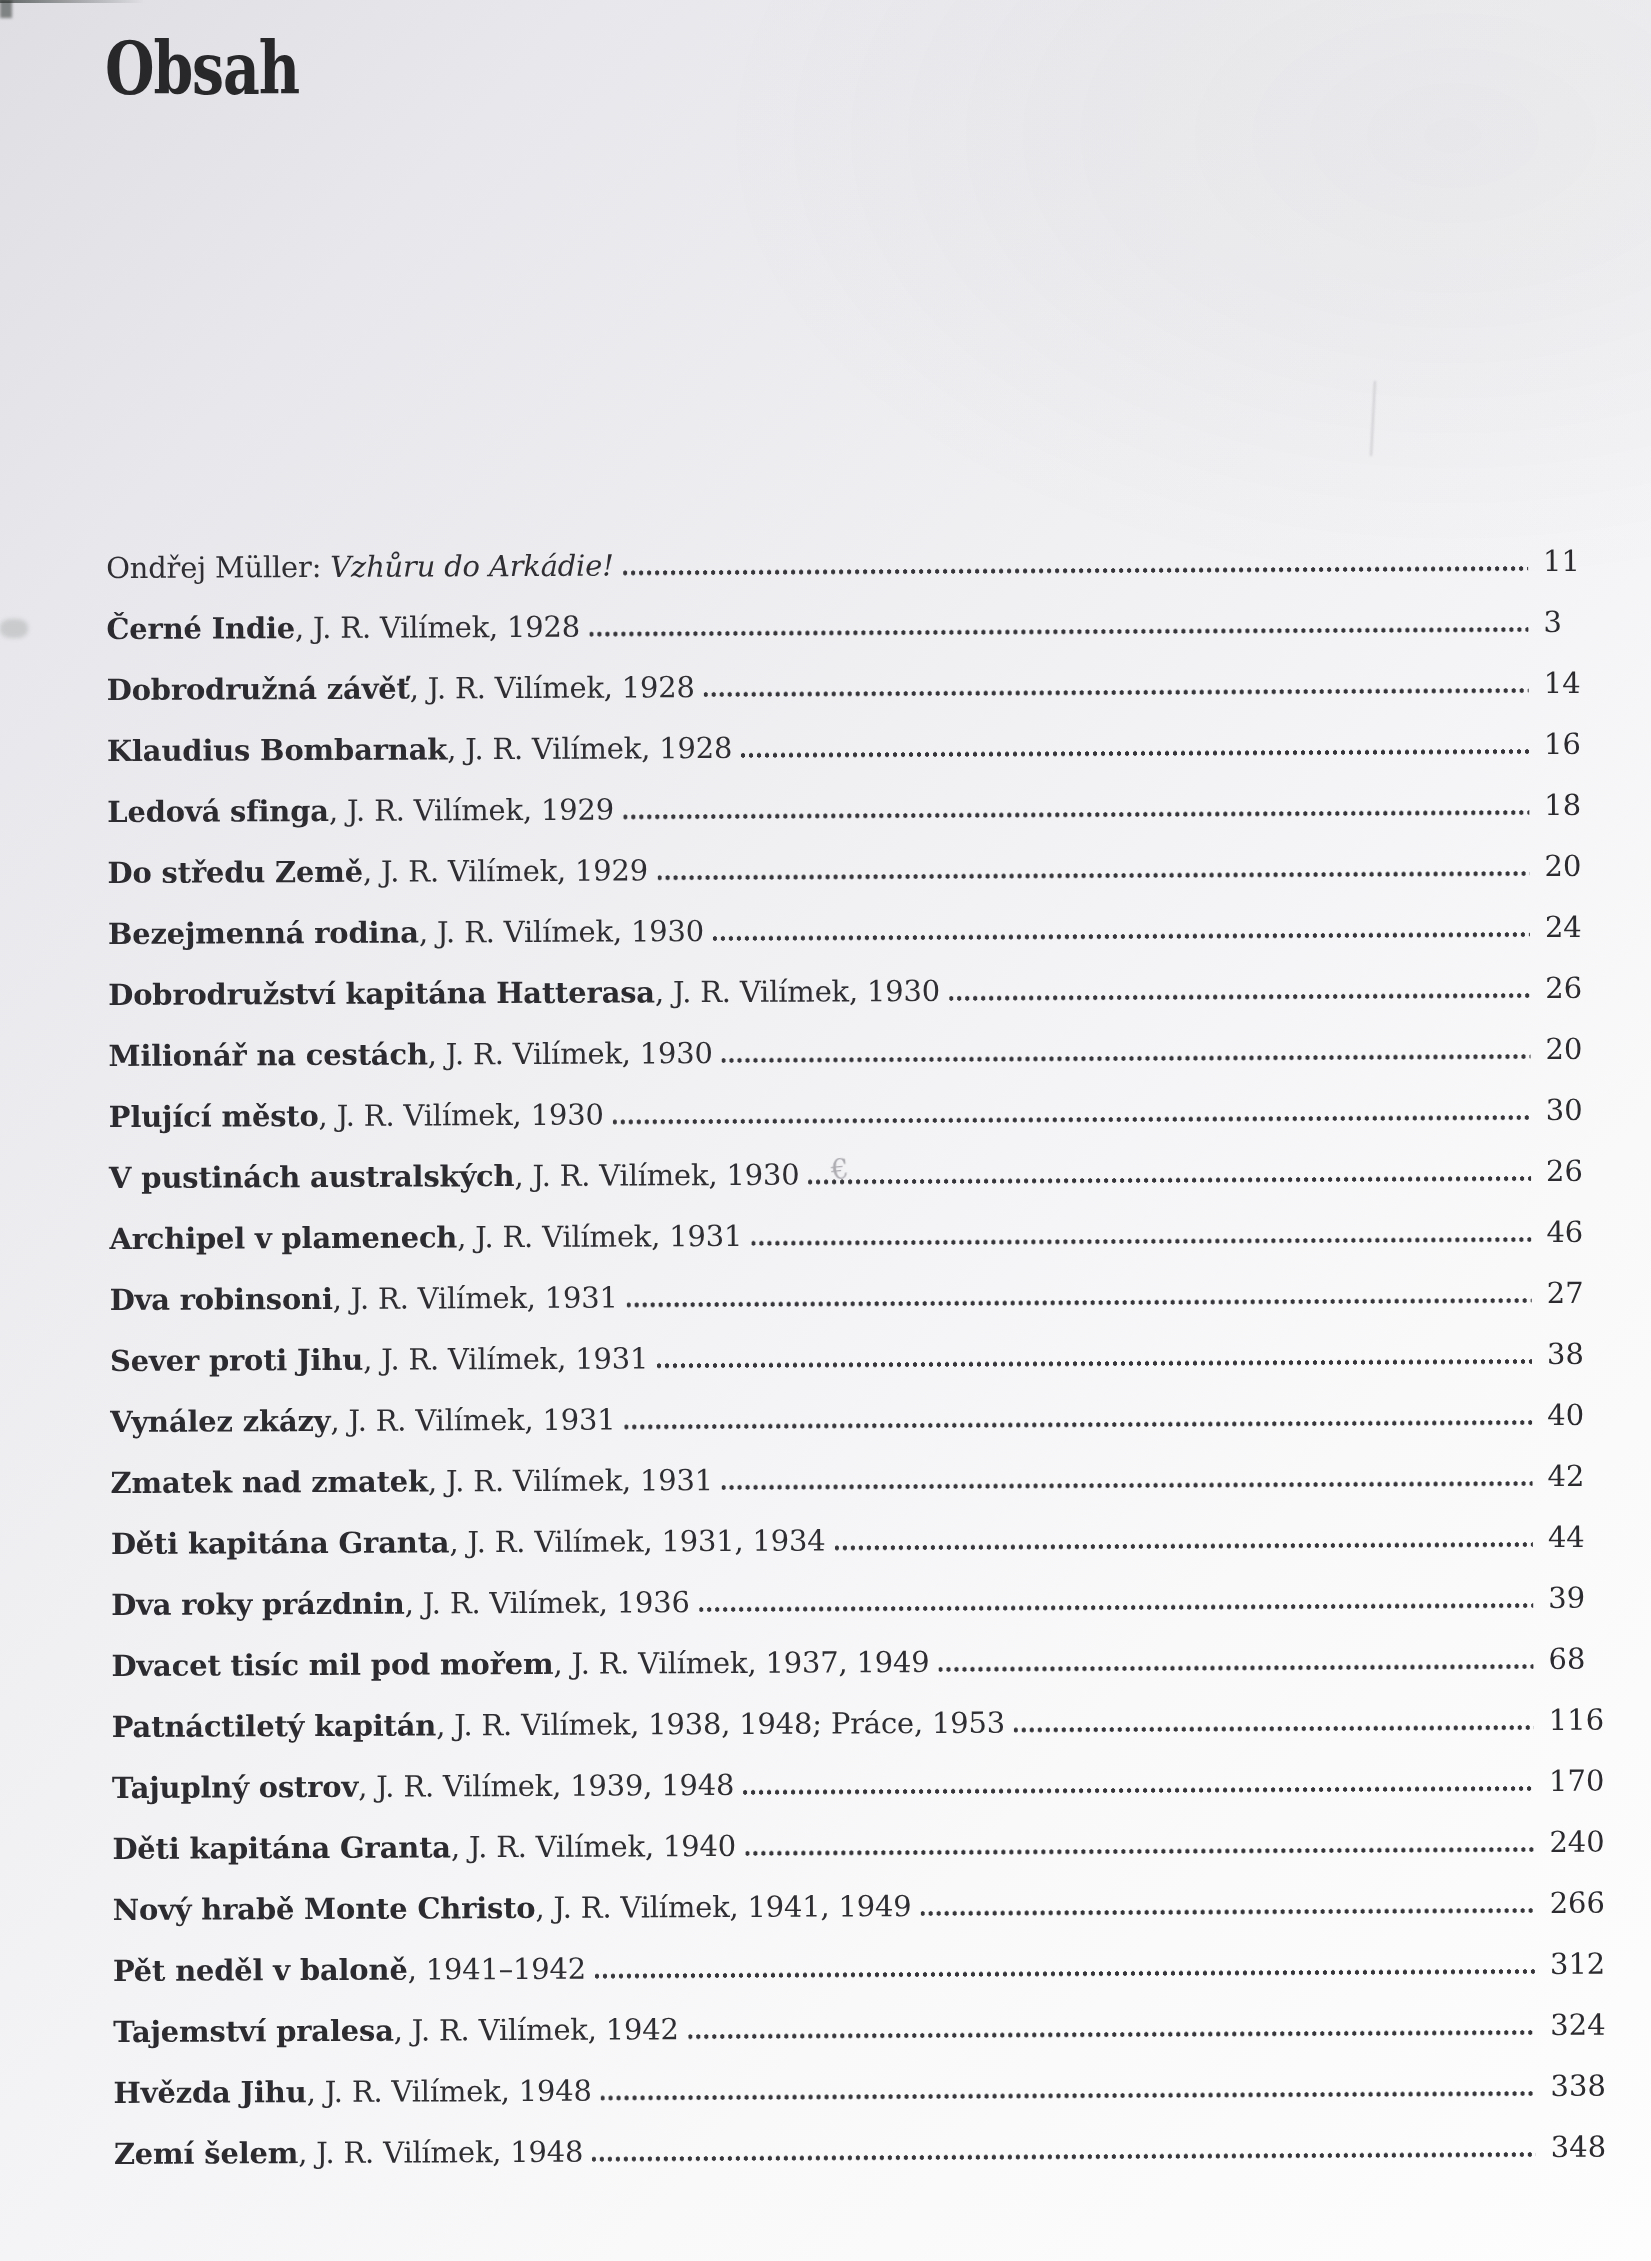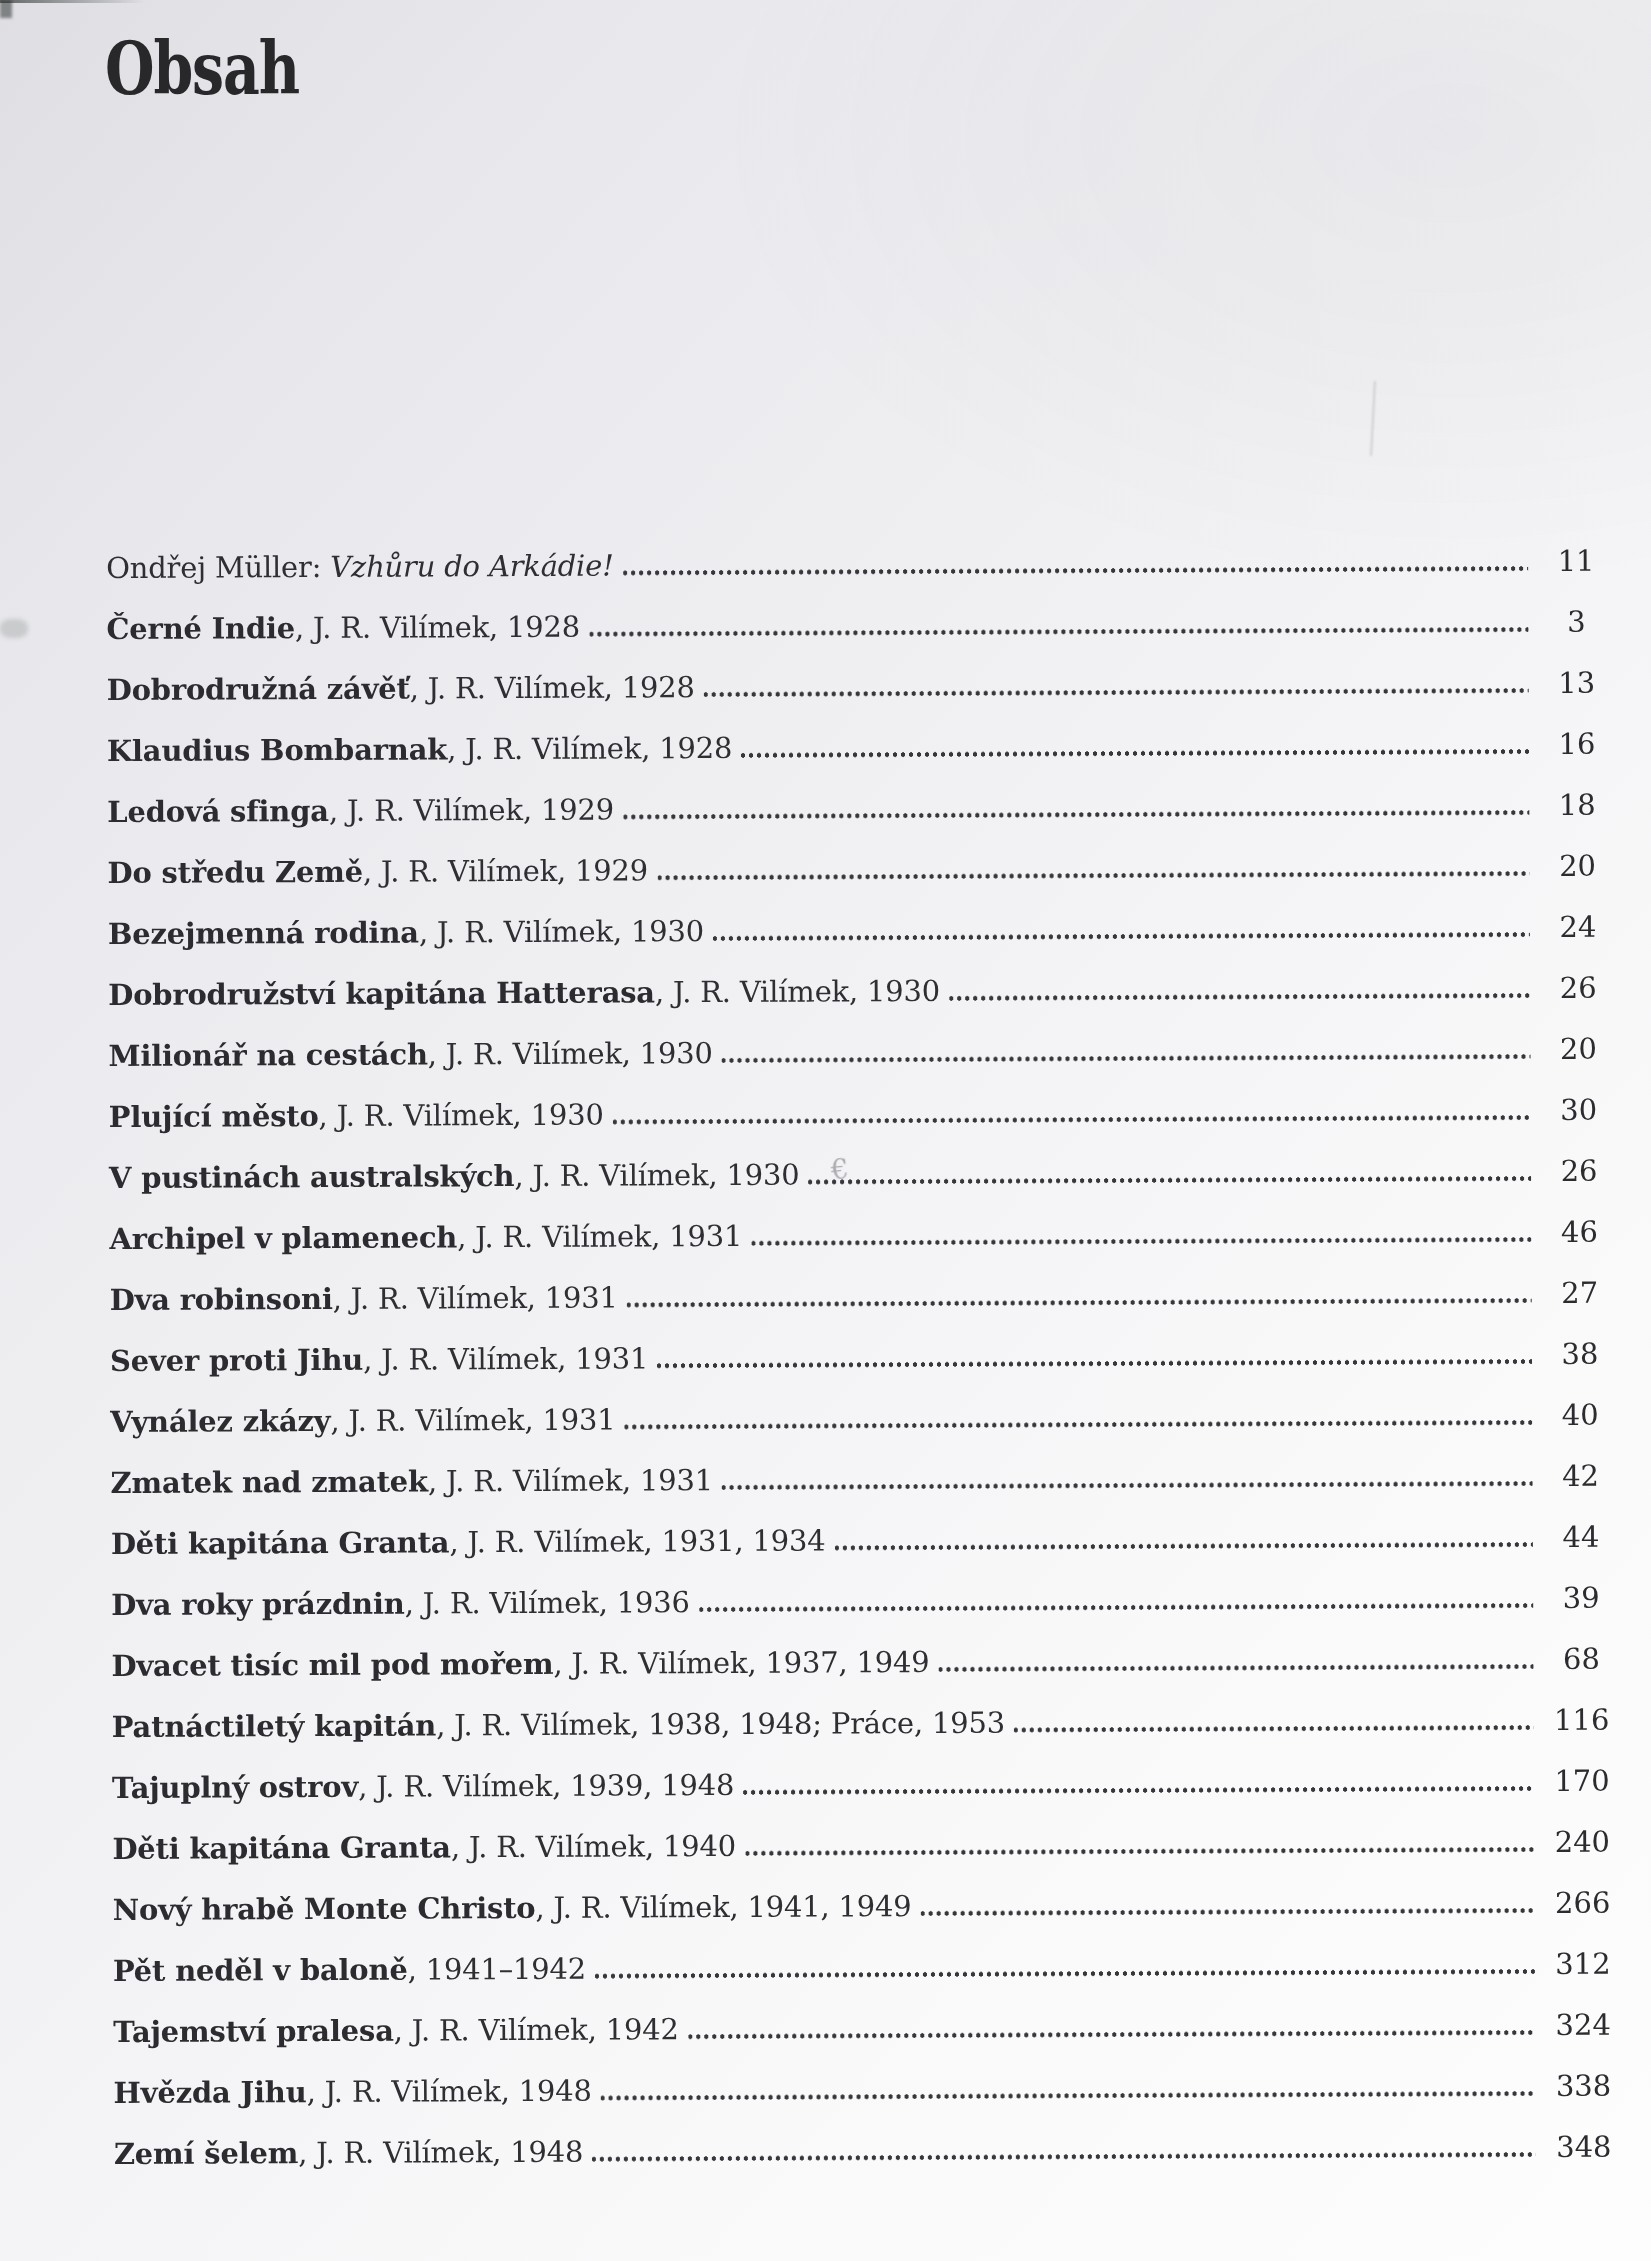--- a/index.html
+++ b/index.html
@@ -80,21 +80,21 @@
     height: 21px;                 
     margin: 0 15px 0 9px;
     background-image: radial-gradient(circle at 2.1px 2.4px, #37373b 2px, rgba(55,55,59,0) 2.4px);
     background-size: 8px 4.8px;
     background-repeat: repeat-x;
     background-position: left bottom;
   }
   .pagenum {
     flex: 0 0 auto;
     min-width: 66px;
-    text-align: center;
+    text-align: left;
     color: #2c2c30;
   }
 </style>
 </head>
 <body>
 
 <div class="top-edge-line"></div>
 <div class="corner-blob"></div>
 <div class="edge-smudge"></div>
 <div class="paper-crease"></div>
@@ -109,21 +109,21 @@
       <span class="pagenum">11</span>
     </div>
     <div class="row">
       <span class="entry-text"><span class="t-bold">Černé Indie</span><span class="t-meta">, J. R. Vilímek, 1928</span></span>
       <span class="leader"></span>
       <span class="pagenum">3</span>
     </div>
     <div class="row">
       <span class="entry-text"><span class="t-bold">Dobrodružná závěť</span><span class="t-meta">, J. R. Vilímek, 1928</span></span>
       <span class="leader"></span>
-      <span class="pagenum">13</span>
+      <span class="pagenum">14</span>
     </div>
     <div class="row">
       <span class="entry-text"><span class="t-bold">Klaudius Bombarnak</span><span class="t-meta">, J. R. Vilímek, 1928</span></span>
       <span class="leader"></span>
       <span class="pagenum">16</span>
     </div>
     <div class="row">
       <span class="entry-text"><span class="t-bold">Ledová sfinga</span><span class="t-meta">, J. R. Vilímek, 1929</span></span>
       <span class="leader"></span>
       <span class="pagenum">18</span>

